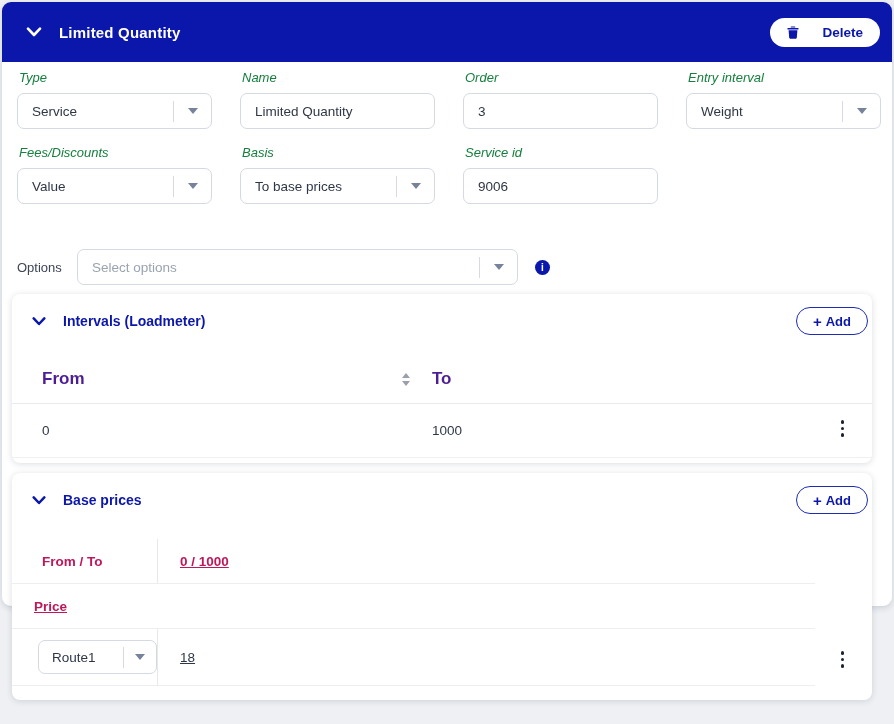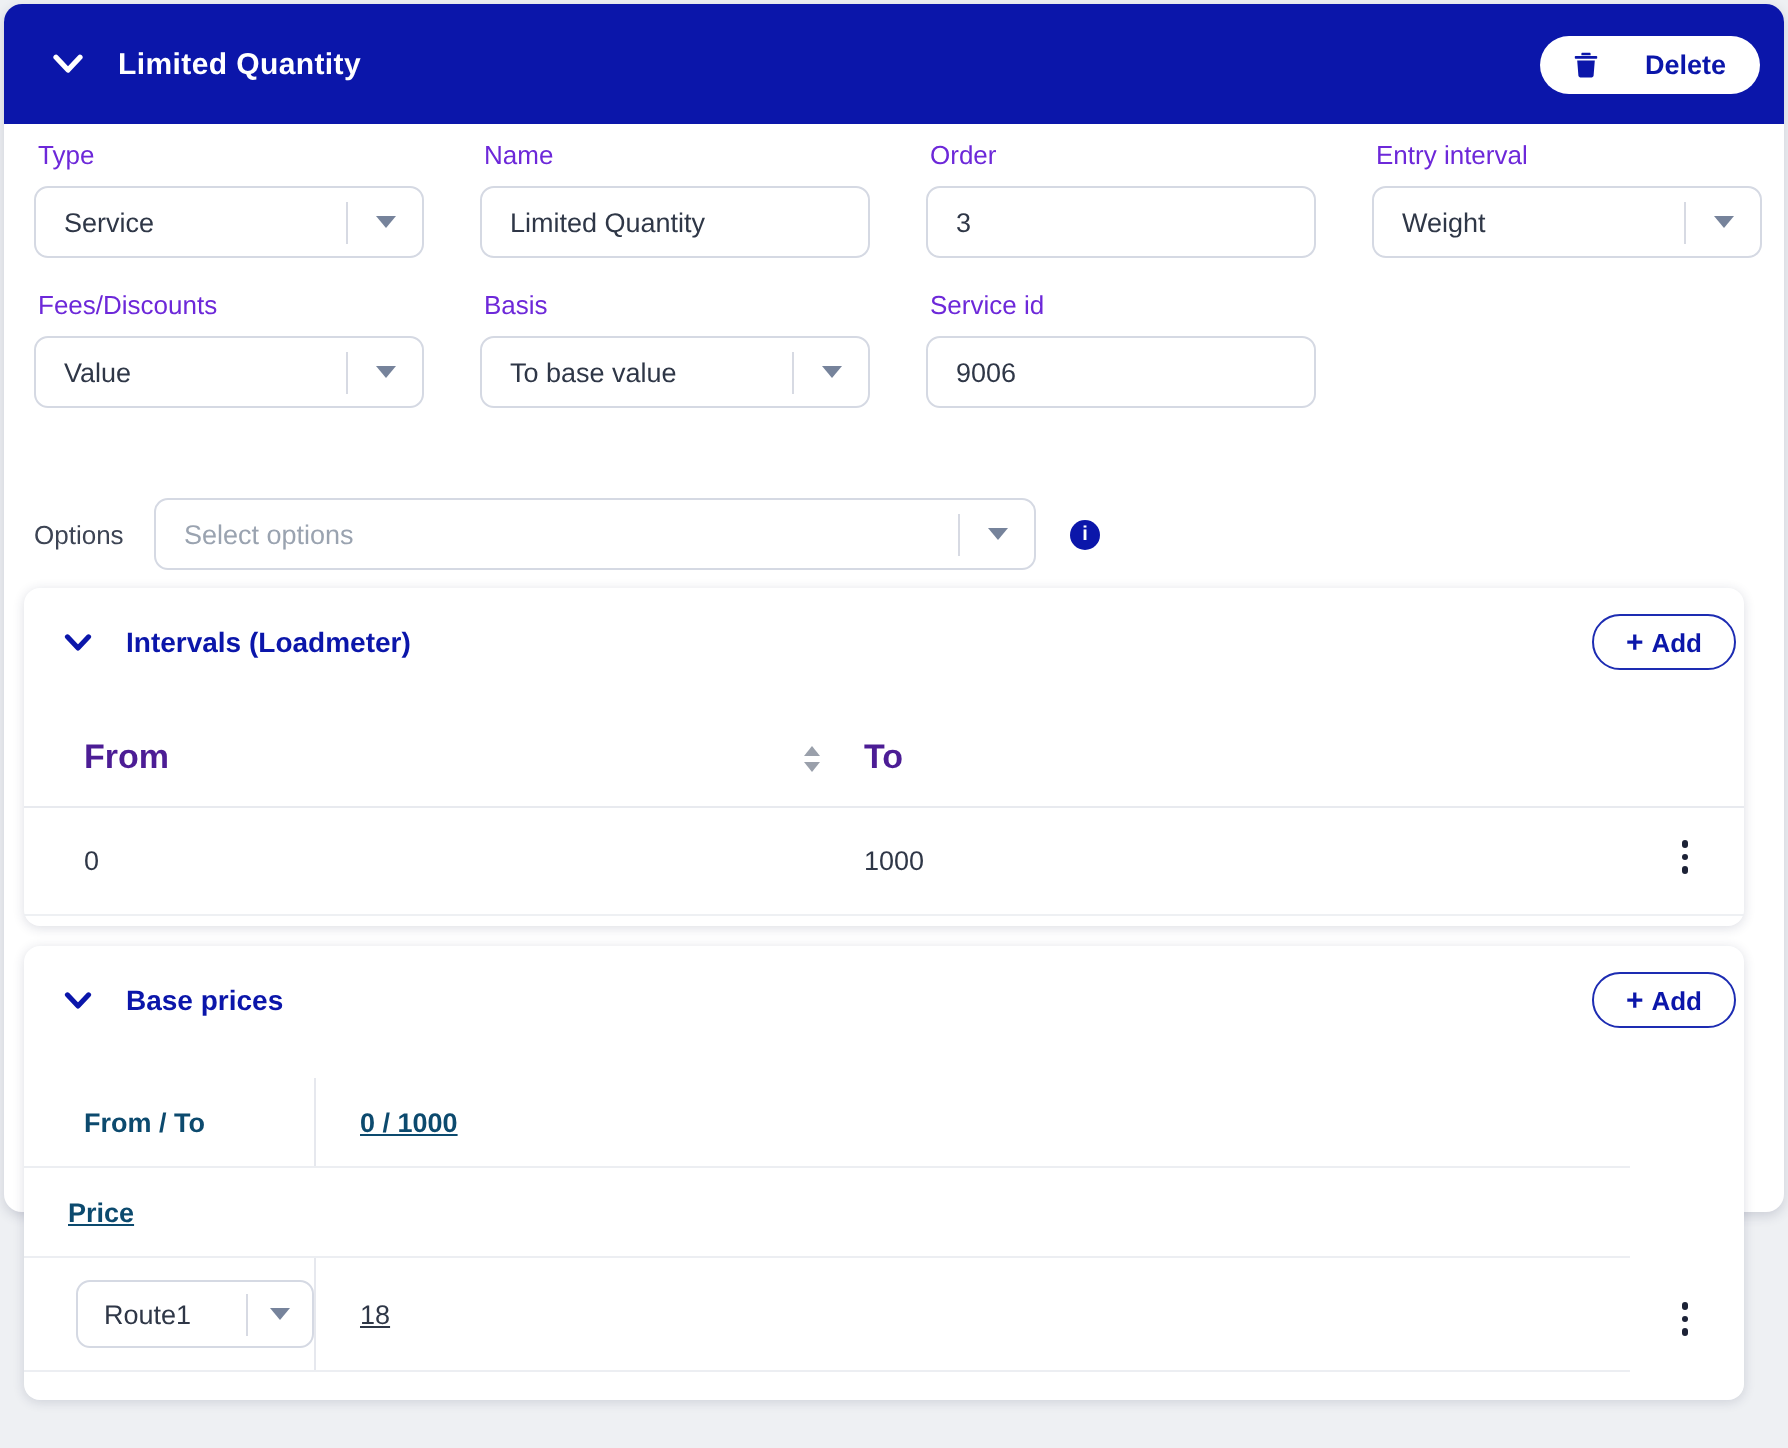--- a/index.html
+++ b/index.html
@@ -27,21 +27,21 @@
   .delete-btn {
     margin-left:auto; background:#ffffff; border:none; cursor:pointer;
     height:29px; border-radius:15px; padding:0 17px;
     display:flex; align-items:center; gap:23px;
     color:#0b16aa; font-size:13.5px; font-weight:600;
     font-family:"Liberation Sans", sans-serif;
   }
   
   .form { padding:8px 14px 0 15px; }
   .grid { display:grid; grid-template-columns:repeat(4,195px); column-gap:28px; row-gap:16px; }
-  .field-label { font-size:13px; color:#6d28d9; margin:0 0 7px 2px; line-height:16px; }
+  .field-label { font-size:13px; color:#15803d; margin:0 0 7px 2px; line-height:16px;font-style:italic; }
   .control {
     height:36px; border:1px solid #d5d9e3; border-radius:7px; background:#fff;
     display:flex; align-items:center; font-size:13.5px; color:#2f3747; width:100%;
   }
   input.control { padding:0 14px; outline:none; font-family:"Liberation Sans", sans-serif; cursor:text; }
   .control .val { padding-left:14px; flex:1; white-space:nowrap; overflow:hidden; }
   .control .val.placeholder { color:#9aa3b0; }
   .select { cursor:pointer; }
   .divider { width:1px; height:21px; background:#d7dae3; }
   .arrow { width:37px; display:flex; justify-content:center; align-items:center; }
@@ -83,21 +83,21 @@
   .sort .s-down { border-top:5px solid #9aa0ab; }
   .itv-row {
     height:54px; display:flex; align-items:center; padding-left:30px;
     border-bottom:1px solid #eef0f3; font-size:13.5px; color:#2f3747;
   }
   
   .bp-table { margin:25px 57px 0 0; font-size:13.5px; }
   .bp-row { display:flex; border-bottom:1px solid #eceef2; }
   .bp-c1 { width:146px; border-right:1px solid #e6e8ee; padding-left:30px; display:flex; align-items:center; }
   .bp-c2 { flex:1; padding-left:22px; display:flex; align-items:center;text-decoration:underline; }
-  .bp-a, .bp-b { height:45px; font-weight:600; color:#0c4a6e; }
+  .bp-a, .bp-b { height:45px; font-weight:600; color:#be185d; }
   .bp-c { height:57px; color:#2f3747; }
   .bp-c .bp-c1 { padding-left:26px; }
   .route-select { width:119px; height:34px; }
   .route-select .val { padding-left:13px; }
   .route-select .arrow { width:32px; }
   
   .kebab { position:absolute; right:26px; display:flex; flex-direction:column; gap:3px; cursor:pointer; padding:2px; }
   .kebab i { display:block; width:3.5px; height:3.5px; border-radius:50%; background:#1c2236; }
   .kebab-itv { top:124px; }
   .kebab-bp { top:176px; }
@@ -168,21 +168,21 @@
           <span class="divider"></span>
           <span class="arrow">
               <i class="tri"></i>
             </span>
         </div>
       </div>
 
       <div>
         <div class="field-label">Basis</div>
         <div class="control select">
-          <span class="val">To base value</span>
+          <span class="val">To base prices</span>
           <span class="divider"></span>
           <span class="arrow">
               <i class="tri"></i>
             </span>
         </div>
       </div>
 
       <div>
         <div class="field-label">Service id</div>
         <input class="control" readonly="" value="9006" style="">

